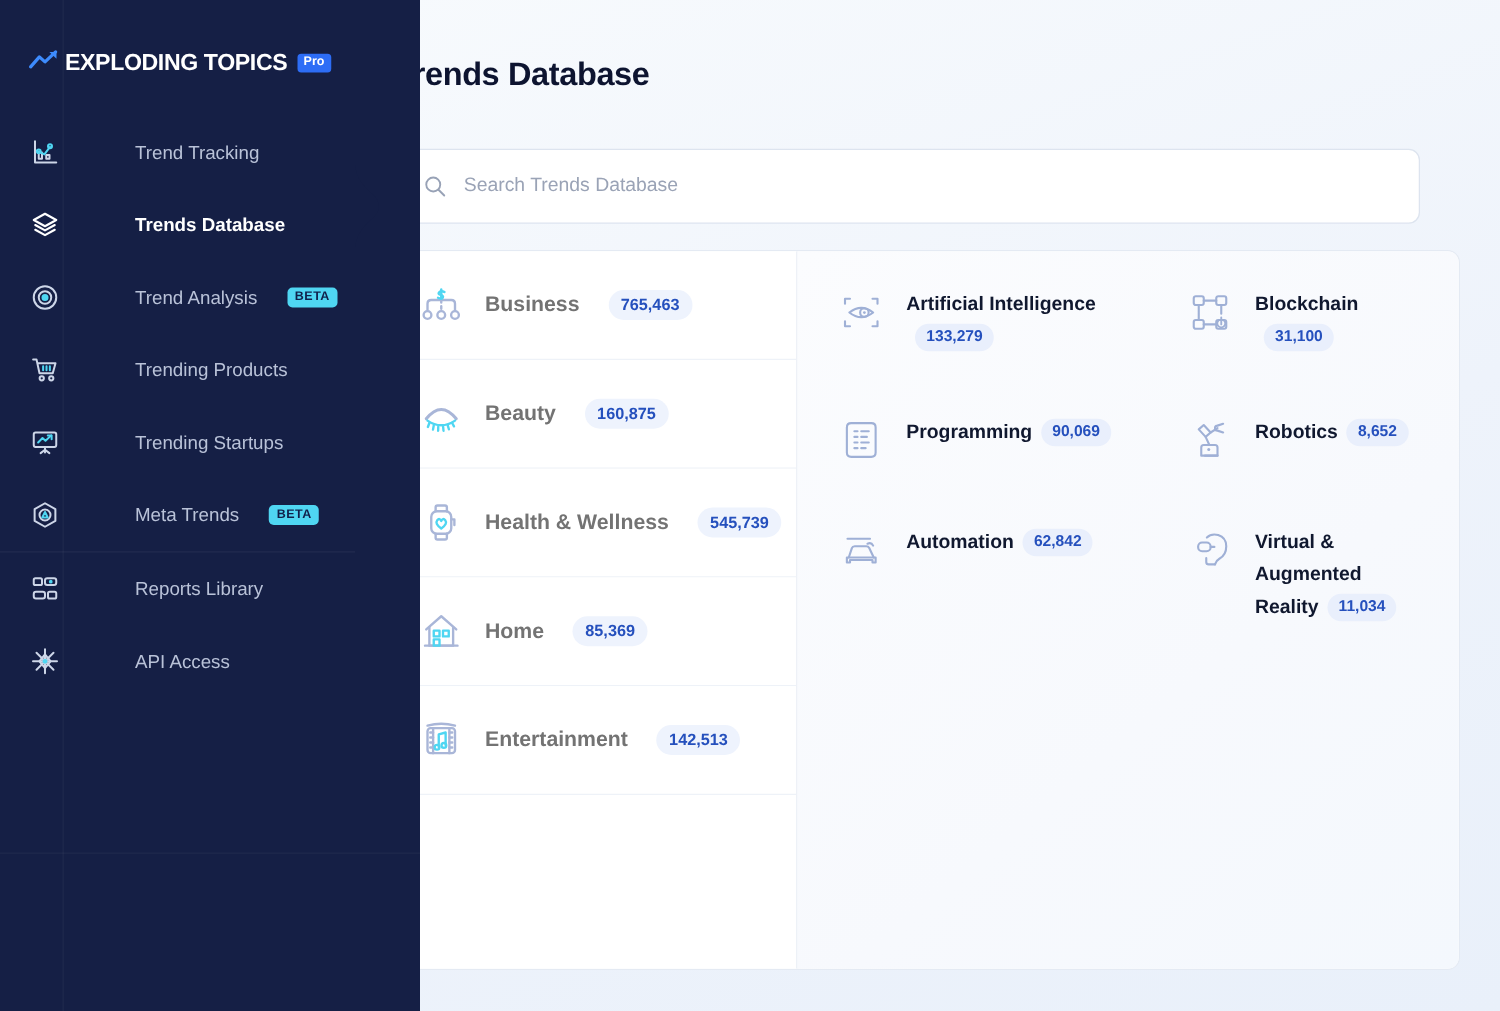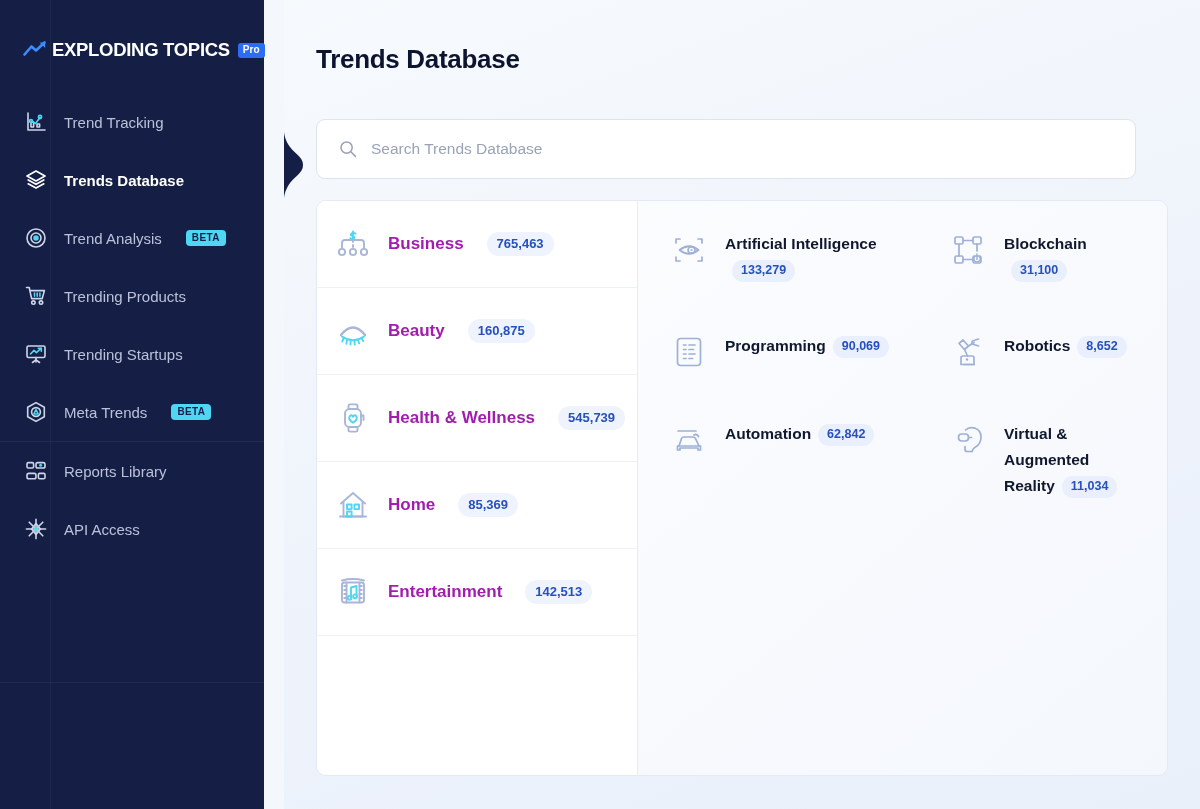--- a/index.html
+++ b/index.html
@@ -14,21 +14,21 @@
 
   body {
     background: #f4f7fc;
     position: relative;
   }
 
   
   #sidebar {
     position: absolute;
     left: 0; top: 0;
-    width: 264px;
+    width: 336px;
     height: 809px;
     background: #151f45;
     overflow: visible;
     z-index: 5;
   }
   
   .grid-v {
     position: absolute;
     top: 0; bottom: 0;
     width: 1px;
@@ -98,20 +98,21 @@
   }
   .nav-item .nav-icon {
     width: 24px; height: 24px;
     flex: 0 0 24px;
     display: flex; align-items: center; justify-content: center;
   }
   .nav-item .nav-label {
     color: #b9c2d8;
     font-size: 15px;
     white-space: nowrap;
+    margin-left: 44px;
   }
   .nav-item.active .nav-label {
     color: #ffffff;
     font-weight: bold;
   }
   .beta-badge {
     background: #4fd6f2;
     color: #10204a;
     font-size: 10px;
     font-weight: bold;
@@ -214,21 +215,21 @@
     background: #2d5fd8;
   }
   .cat-icon {
     width: 44px; height: 44px;
     flex: 0 0 44px;
     display: flex; align-items: center; justify-content: center;
   }
   .cat-name {
     font-size: 17px;
     font-weight: bold;
-    color: #a21caf;
+    color: #737373;
     white-space: nowrap;
   }
   .cat-row.active .cat-name { color: #2550bd; }
   .cat-count {
     font-size: 13px;
     font-weight: bold;
     color: #2550bd;
     background: #eef3fd;
     border-radius: 20px;
     padding: 5px 10px 6px 10px;

